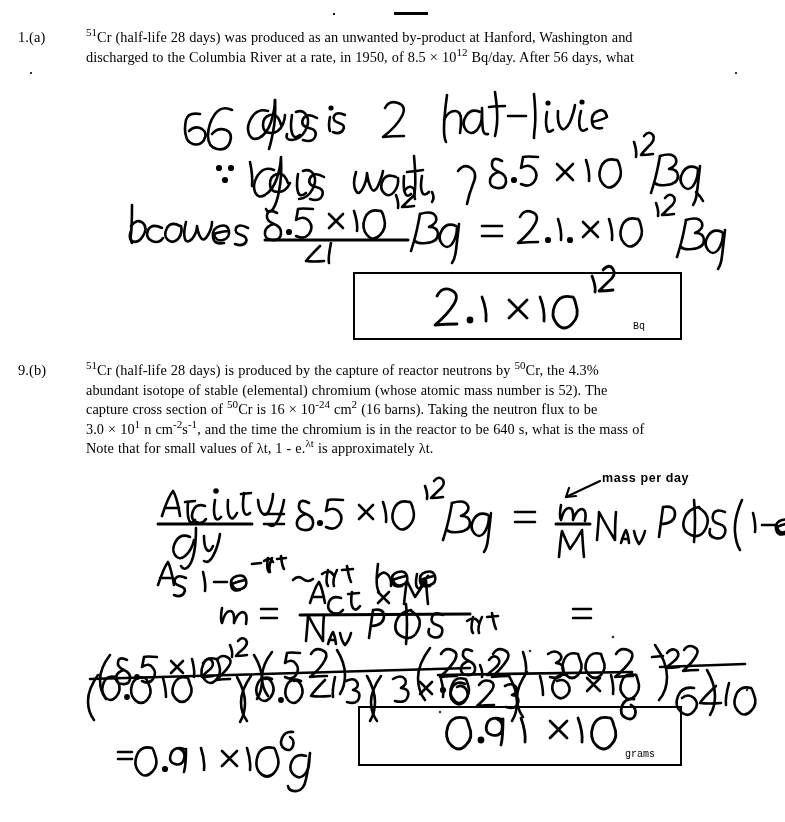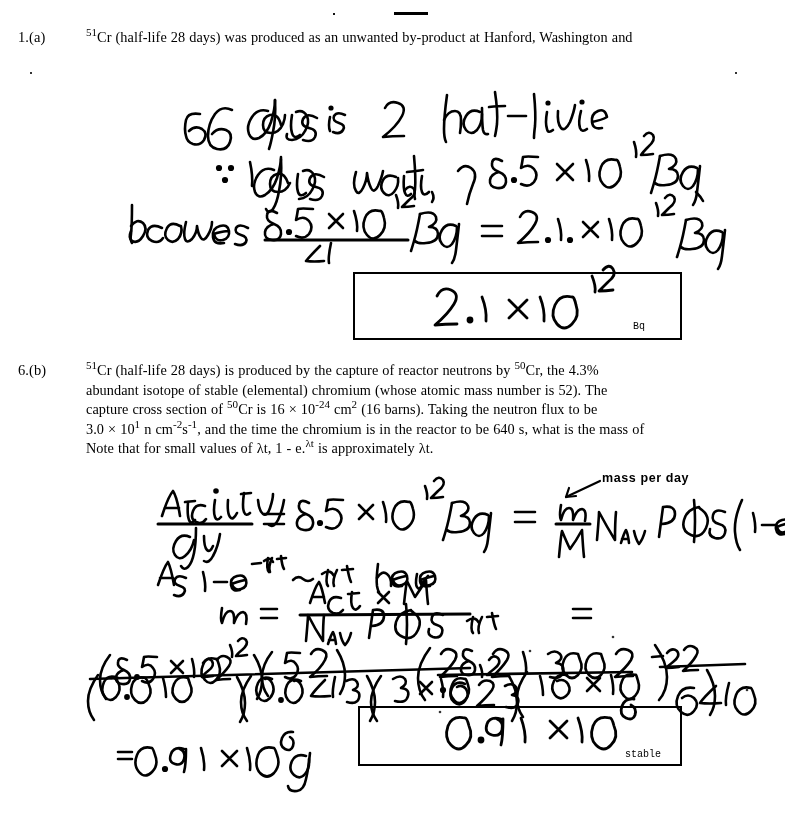--- a/index.html
+++ b/index.html
@@ -50,42 +50,43 @@
 
 <div class="page">
 
   <div class="top-dash"></div>
   <div class="top-dot"></div>
 
   <div class="q" id="qa" style="left:18px;top:28px;width:760px;">
     <div class="q-label">1.(a)</div>
     <div class="q-body" id="qa-body">
         <p><sup>51</sup>Cr (half-life 28 days) was produced as an unwanted by-product at Hanford, Washington and</p>
+        <p>discharged to the Columbia River at a rate, in 1950, of 8.5 × 10<sup>12</sup> Bq/day.  After 56 days, what</p>
       </div>
   </div>
 
   <div class="speckle" style="left:30px;top:72px;"></div>
   <div class="speckle" style="left:735px;top:72px;"></div>
 
   <div class="q" id="qb" style="left:18px;top:361px;width:760px;">
-    <div class="q-label">6.(b)</div>
+    <div class="q-label">9.(b)</div>
     <div class="q-body" id="qb-body">
         <p><sup>51</sup>Cr (half-life 28 days) is produced by the capture of reactor neutrons by <sup>50</sup>Cr, the 4.3%</p>
         <p>abundant isotope of stable (elemental) chromium (whose atomic mass number is 52).  The</p>
         <p>capture cross section of  <sup>50</sup>Cr is 16 × 10<sup>-24</sup> cm<sup>2</sup> (16 barns).  Taking the neutron flux to be</p>
         <p>3.0 × 10<sup>1</sup> n cm<sup>-2</sup>s<sup>-1</sup>, and the time the chromium is in the reactor to be 640 s, what is the mass of</p>
         <p>Note that for small values of λt, 1 - e.<sup>λt</sup> is approximately λt.</p>
       </div>
   </div>
 
   <div class="answer-box" style="left:353px;top:272px;width:325px;height:64px;"></div>
   <div class="box-unit" style="left:633px;top:303px;">Bq</div>
 
   <div class="answer-box" style="left:358px;top:706px;width:320px;height:56px;"></div>
-  <div class="box-unit" style="left:625px;top:731px;">stable</div>
+  <div class="box-unit" style="left:625px;top:731px;">grams</div>
 
   <div class="hw">
     <svg width="785" height="822" viewBox="0 0 785 822" aria-hidden="true">
       <g class="ink" stroke-width="2.6">
 
         <path d="M200 114 q-12 -2 -14 6 q-2 9 0 16 q1 6 7 8 q7 2 11 -4 q4 -7 -2 -11 q-7 -4 -13 2"></path>
         <path d="M232 110 q-10 -5 -17 4 q-7 10 -7 22 q0 11 9 13 q10 2 13 -7 q3 -9 -4 -12 q-8 -3 -14 4"></path>
 
         <path d="M268 111 q-10 -3 -16 6 q-6 9 -3 17 q3 7 10 4 q8 -4 12 -16 q4 -13 4 -22"></path>
         <path d="M275 100 q1 18 -2 32 q-2 11 -4 17"></path>

